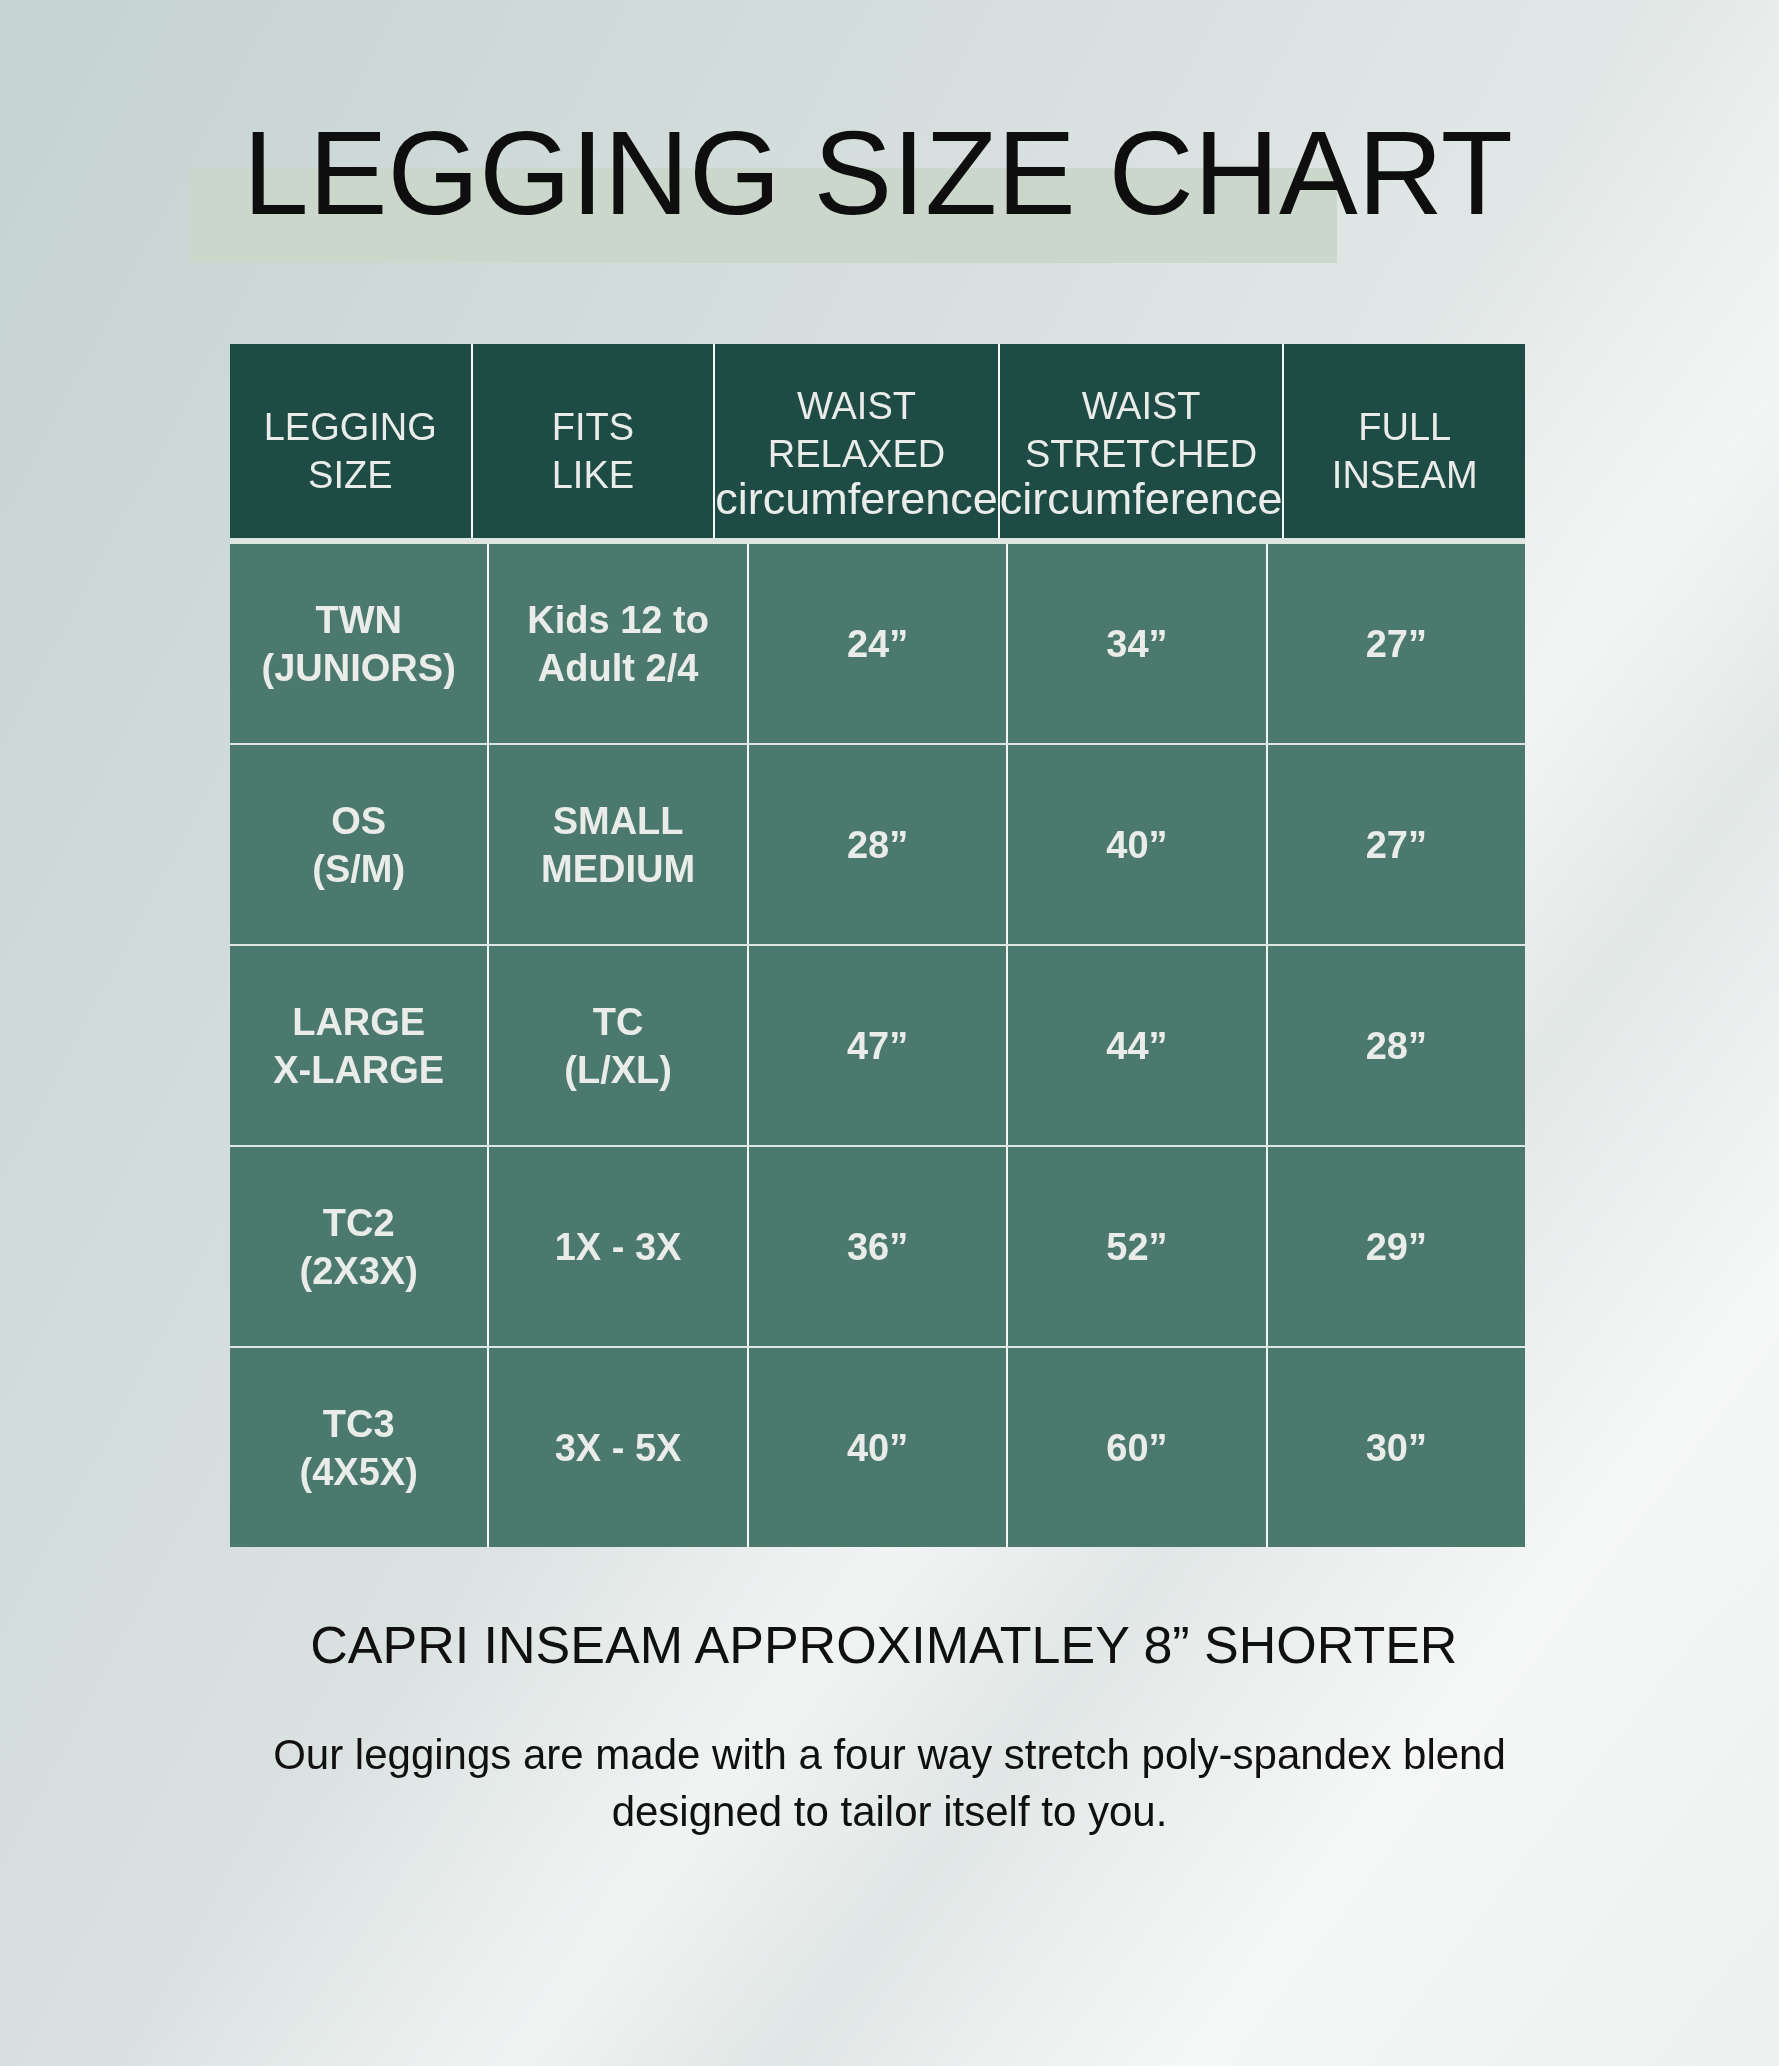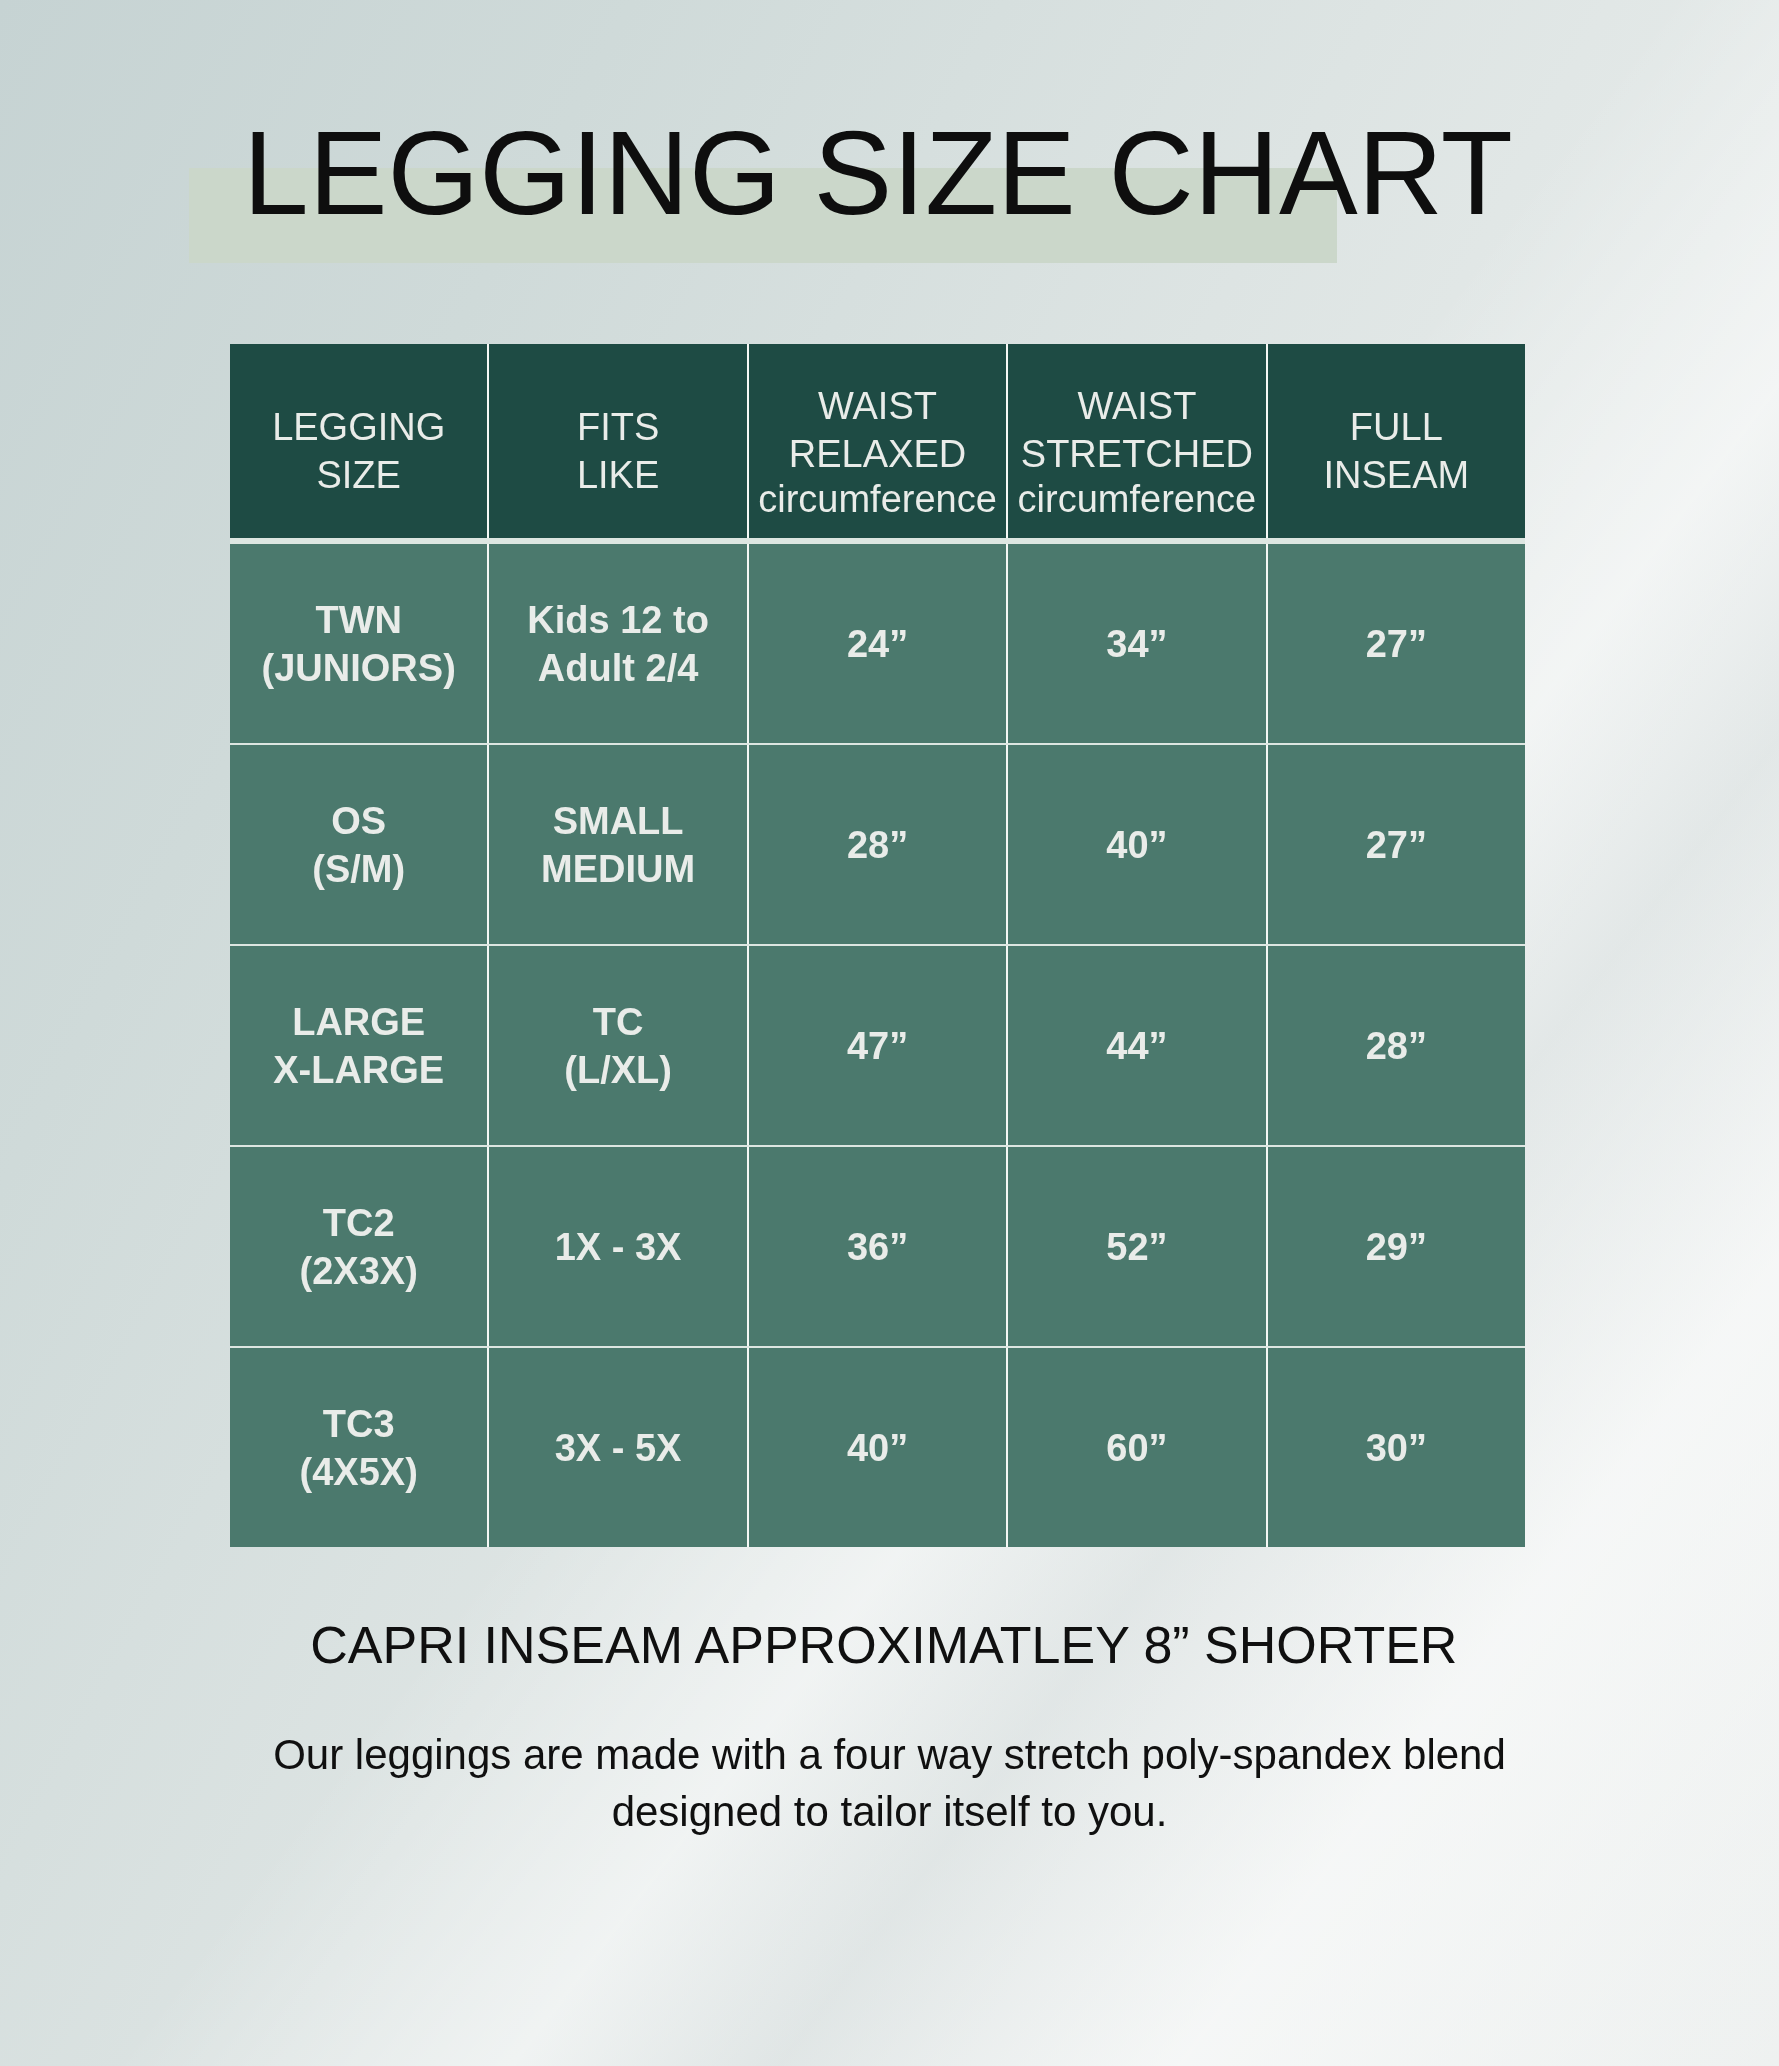--- a/index.html
+++ b/index.html
@@ -59,21 +59,21 @@
     align-items: center; justify-content: center;
     text-align: center;
     border-right: 2.9px solid #f4f7f4;
     color: #e9ece9;
     font-size: 38px; line-height: 48px;
     white-space: pre-line;
   }
   .cell:last-child { border-right: none; }
   .header-row .cell { padding-top: 20.7px; }
   .hmain { white-space: pre-line; }
-  .hsub  { font-size: 38px; line-height: 42px; white-space: pre-line; }
+  .hsub  { font-size: 45px; line-height: 42px; white-space: pre-line; }
   .hsub:empty { display: none; }
 
   .capri-note {
     position: absolute; z-index: 3;
     left: -5.7px; top: 1614px; width: 1779px;
     text-align: center;
     font-size: 52px; line-height: 63px;
     color: #101010;
   }
   .description {

